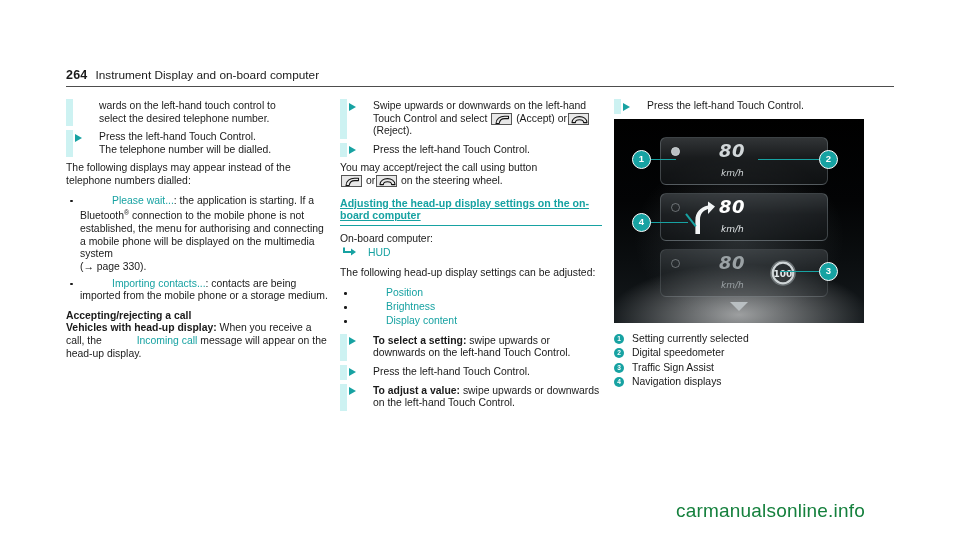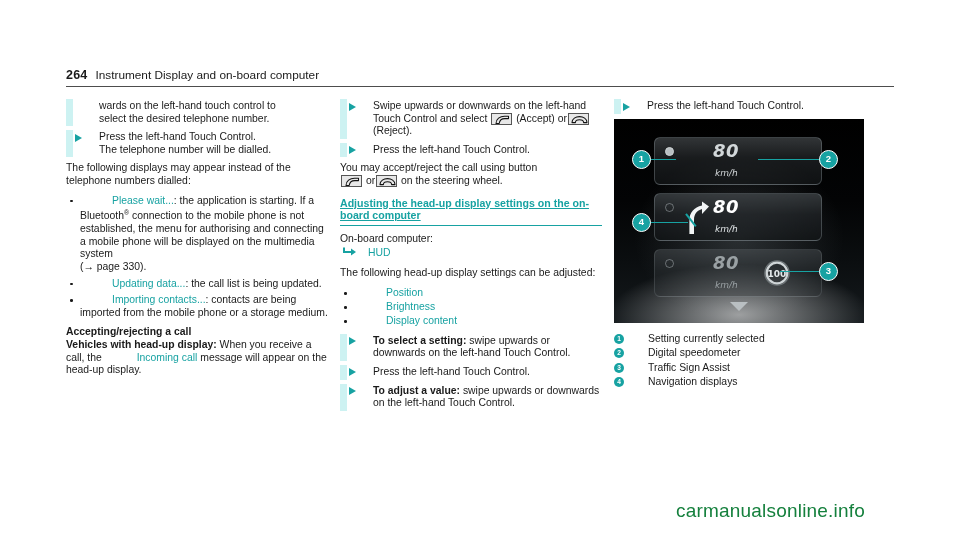--- a/index.html
+++ b/index.html
@@ -93,21 +93,21 @@
   .figure {
     position: relative; width: 250px; height: 204px;
     margin-top: 4px;
     background:
       radial-gradient(ellipse 180px 70px at 50% 96%, rgba(255,255,255,.58) 0%, rgba(255,255,255,0) 72%),
       radial-gradient(ellipse 150px 120px at 50% 58%, rgba(120,130,135,.30) 0%, rgba(0,0,0,0) 70%),
       linear-gradient(180deg, #000 0%, #030405 40%, #0b0e10 70%, #151a1d 100%);
     overflow: hidden;
   }
   .hudpanel {
-    position: absolute; left: 40px; width: 168px; height: 48px;
+    position: absolute; left: 46px; width: 168px; height: 48px;
     border-radius: 6px;
     border: 1px solid rgba(150,160,165,.35);
     background: linear-gradient(180deg, rgba(90,96,100,.55) 0%, rgba(48,52,55,.5) 45%, rgba(26,29,31,.55) 100%);
   }
   .hudpanel.p1 { top: 18px; }
   .hudpanel.p2 { top: 74px;
     background: linear-gradient(180deg, rgba(78,84,88,.62) 0%, rgba(38,42,45,.58) 45%, rgba(18,21,23,.6) 100%); }
   .hudpanel.p3 { top: 130px;
     border-color: rgba(150,160,165,.22);
     background: linear-gradient(180deg, rgba(96,102,106,.38) 0%, rgba(58,63,66,.34) 45%, rgba(40,44,47,.34) 100%); }
@@ -158,21 +158,21 @@
   .l1 { left: 36px;  top: 40px; width: 26px; }
   .l2 { left: 144px; top: 40px; width: 62px; }
   .l3 { left: 166px; top: 152px; width: 40px; }
   .l4-h { left: 36px;  top: 103px; width: 38px; }
   .l4-d { left: 71px;  top: 95px; width: 1.6px; height: 16px;
           transform: rotate(-38deg); transform-origin: top center; }
 
   
   .legend { margin-top: 9px; }
   .legend-row {
-    display: flex; align-items: flex-start; gap: 24px;
+    display: flex; align-items: flex-start; gap: 8px;
     margin-bottom: 1px; line-height: 13.5px;
   }
   .legend-num {
     flex: 0 0 auto; width: 10px; height: 10px; border-radius: 50%;
     background: #17a2a2; color: #ffffff;
     font-size: 6.6px; font-weight: bold;
     display: flex; align-items: center; justify-content: center;
     margin-top: 2px;
   }
   .legend-label { font-size: 10.4px; }
@@ -208,23 +208,20 @@
       <div>Press the left-hand Touch Control.</div>
       <div>The telephone number will be dialled.</div>
     </div>
 
     <p>The following displays may appear instead of the telephone numbers dialled:</p>
 
     <ul>
       <li>
         <span class="teal">Please wait...</span><span>: the application is starting. If a Bluetooth</span><sup>®</sup><span> connection to the mobile phone is not established, the menu for authorising and connecting a mobile phone will be displayed on the multimedia system</span><br>
         <span>(→ page 330).</span>
-      </li>
-      <li>
-        <span class="teal">Updating data...</span><span>: the call list is being updated.</span>
       </li>
       <li>
         <span class="teal">Importing contacts...</span><span>: contacts are being imported from the mobile phone or a storage medium.</span>
       </li>
     </ul>
 
     <p class="tight">
       <span class="bold">Accepting/rejecting a call</span>
     </p>
     <p>

